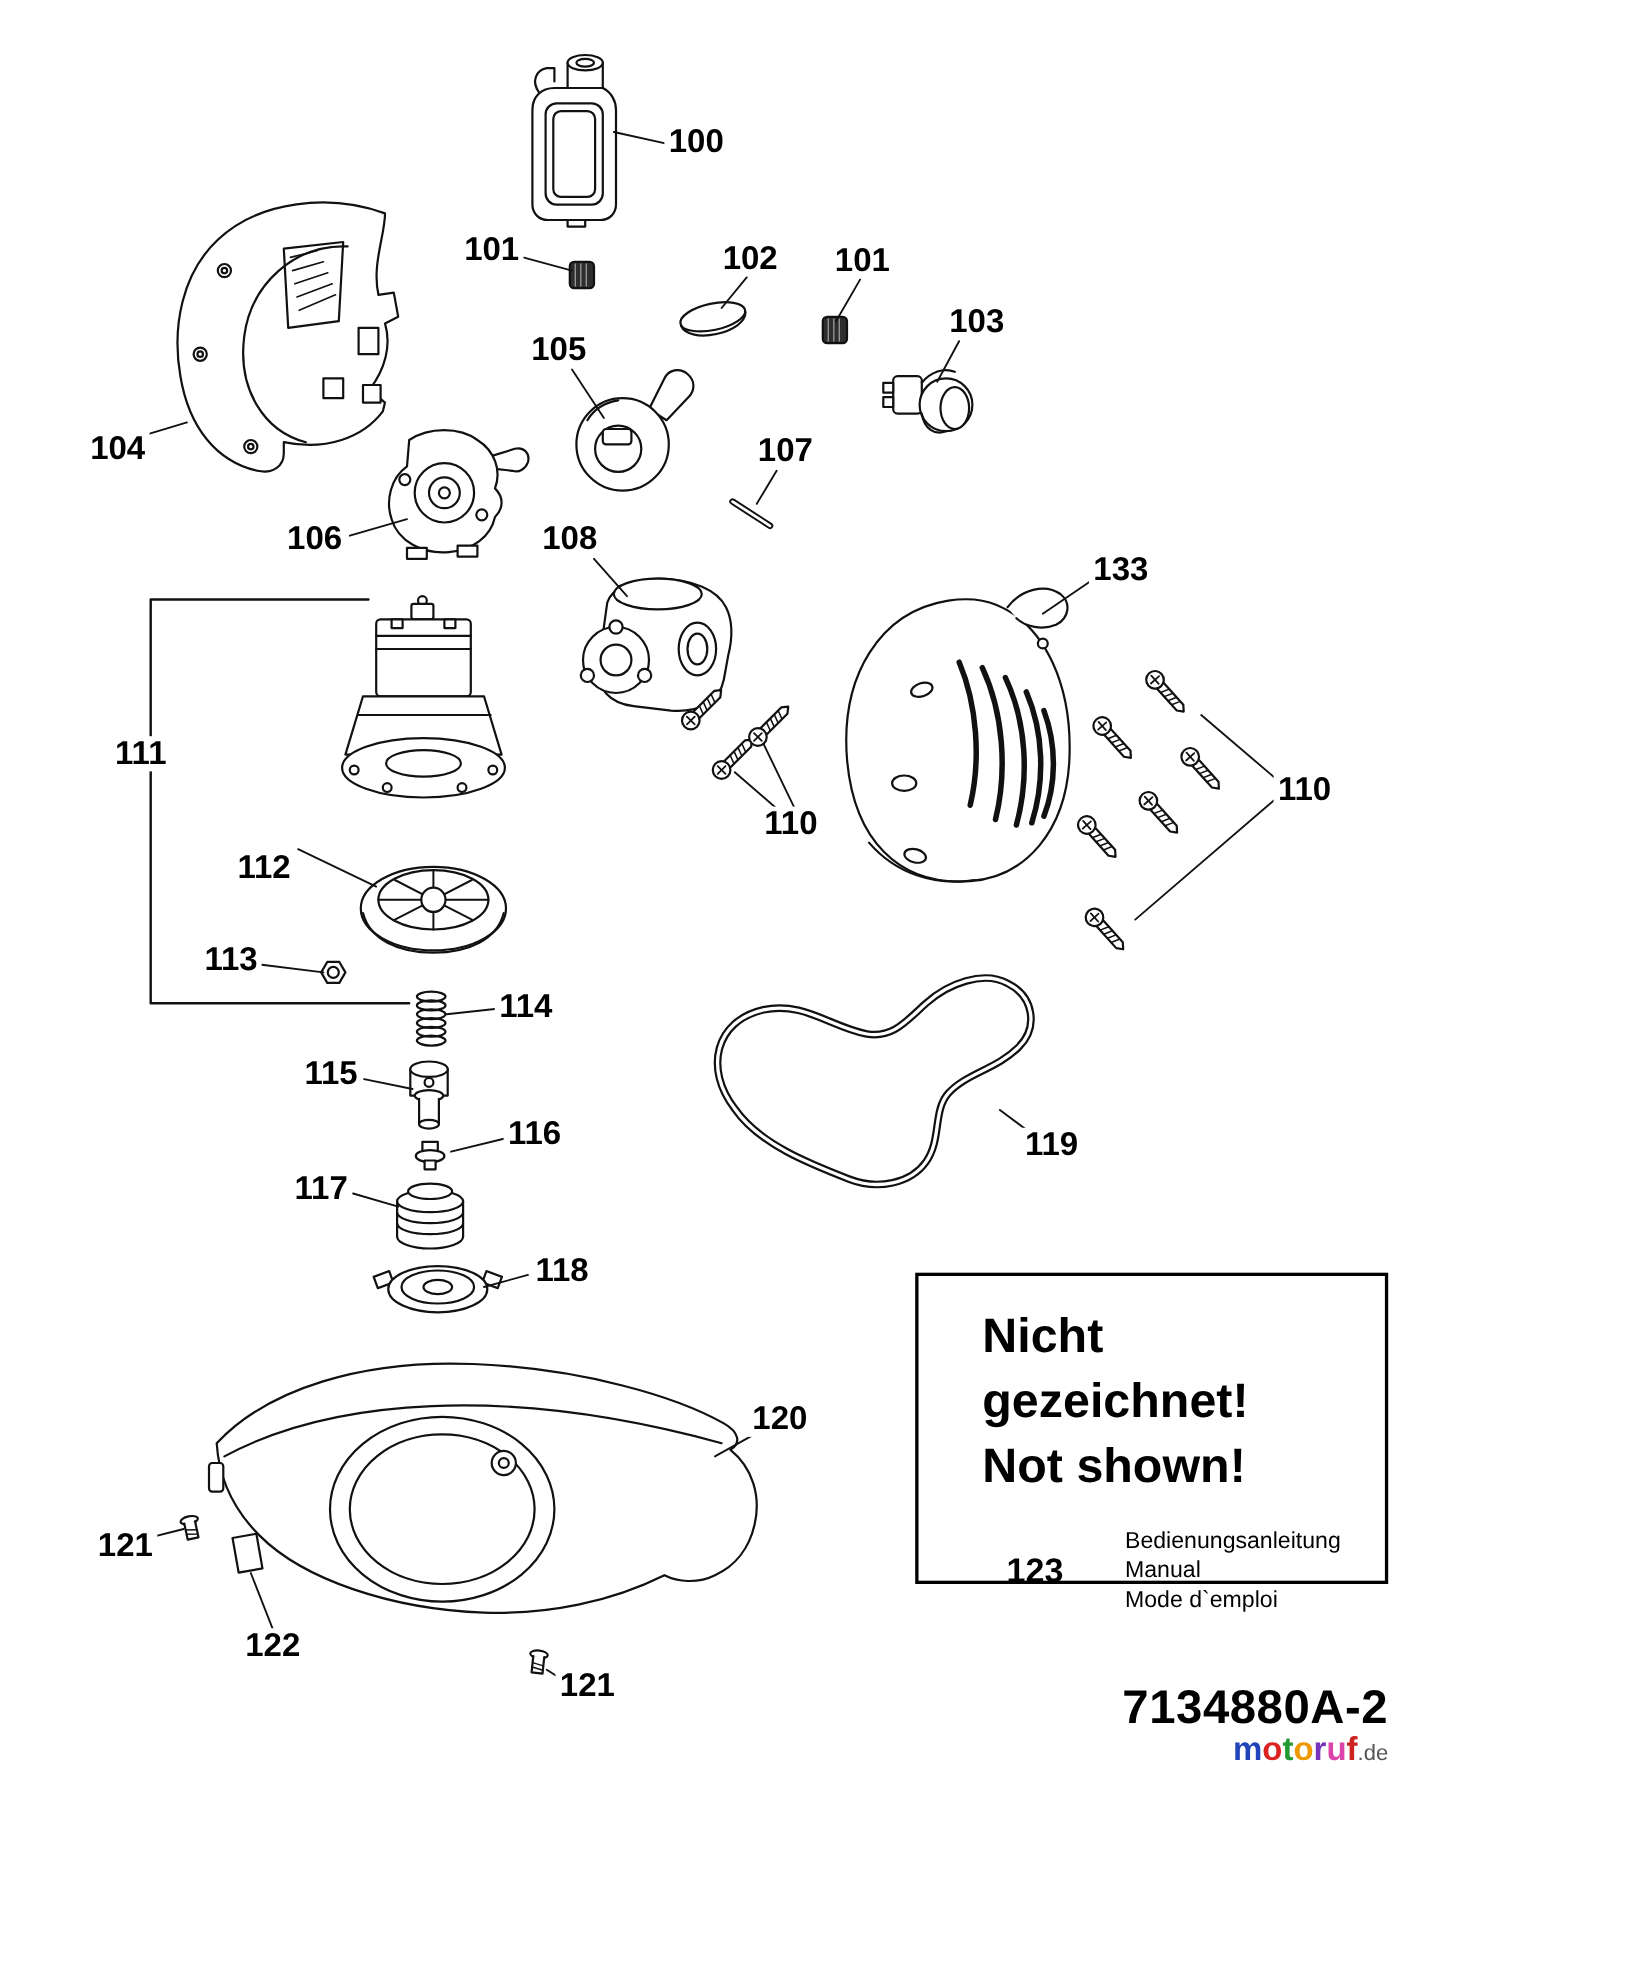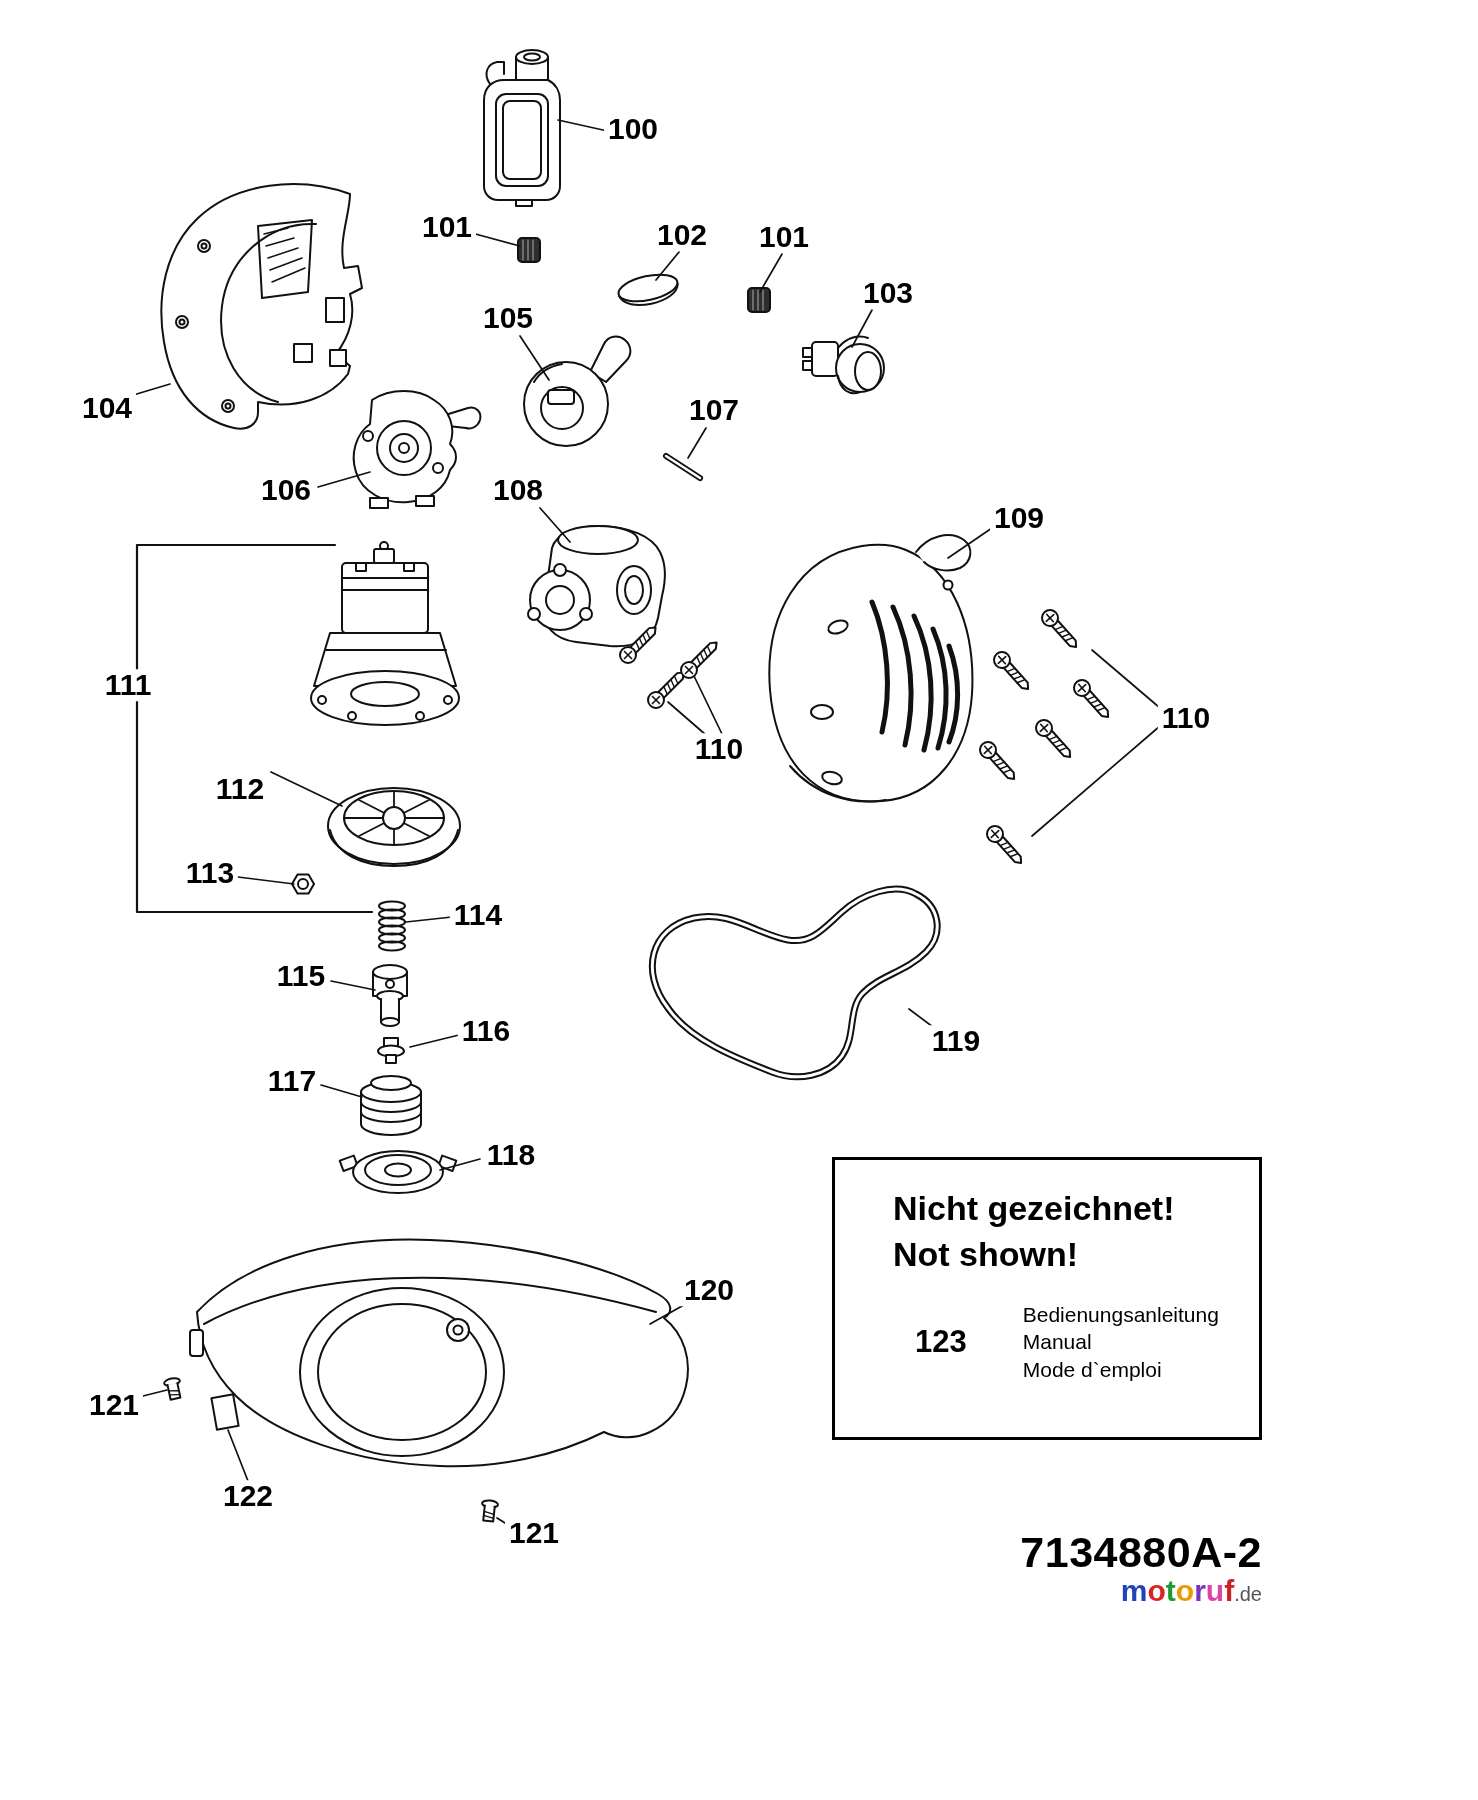--- a/index.html
+++ b/index.html
@@ -29,21 +29,21 @@
     top: 1157px;
     width: 430px;
     height: 283px;
     border: 3px solid #000;
     background: #fff;
     box-sizing: border-box;
     padding: 26px 10px 0 58px;
   }
   .nsbox .big-line {
     font-weight: 700;
-    font-size: 34px;
+    font-size: 44px;
     line-height: 1.34;
     color: #000;
   }
   .nsbox .item-row {
     margin-top: 24px;
     margin-left: 22px;
     display: flex;
     align-items: center;
     gap: 56px;
   }
@@ -366,21 +366,21 @@
   <div class="lbl" style="left:633px; top:129px">100</div>
   <div class="lbl" style="left:447px; top:227px">101</div>
   <div class="lbl" style="left:682px; top:235px">102</div>
   <div class="lbl" style="left:784px; top:237px">101</div>
   <div class="lbl" style="left:888px; top:293px">103</div>
   <div class="lbl" style="left:508px; top:318px">105</div>
   <div class="lbl" style="left:107px; top:408px">104</div>
   <div class="lbl" style="left:714px; top:410px">107</div>
   <div class="lbl" style="left:286px; top:490px">106</div>
   <div class="lbl" style="left:518px; top:490px">108</div>
-  <div class="lbl" style="left:1019px; top:518px">109</div>
+  <div class="lbl" style="left:1019px; top:518px">133</div>
   <div class="lbl" style="left:128px; top:685px">111</div>
   <div class="lbl" style="left:719px; top:749px">110</div>
   <div class="lbl" style="left:1186px; top:718px">110</div>
   <div class="lbl" style="left:240px; top:789px">112</div>
   <div class="lbl" style="left:210px; top:873px">113</div>
   <div class="lbl" style="left:478px; top:915px">114</div>
   <div class="lbl" style="left:301px; top:976px">115</div>
   <div class="lbl" style="left:486px; top:1031px">116</div>
   <div class="lbl" style="left:292px; top:1081px">117</div>
   <div class="lbl" style="left:511px; top:1155px">118</div>

